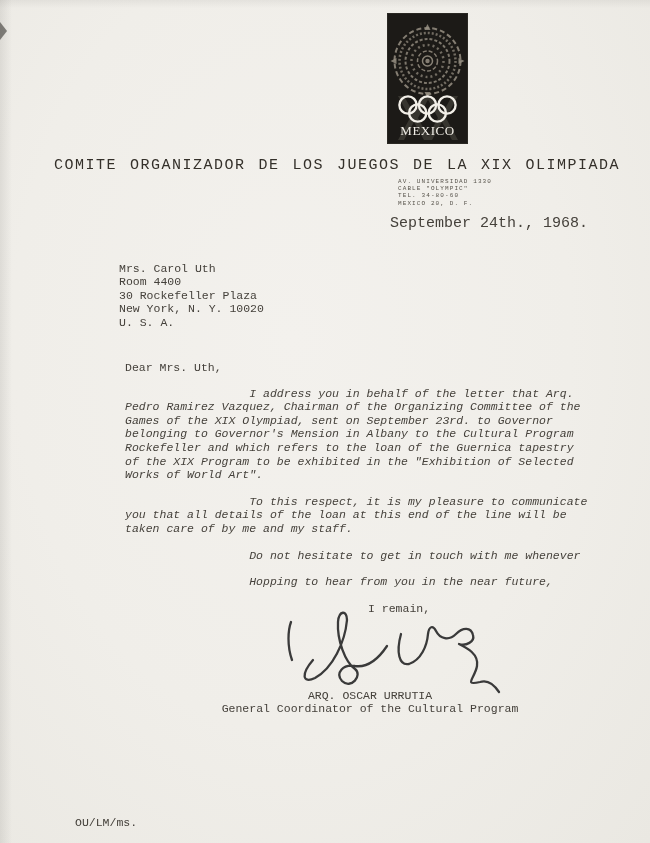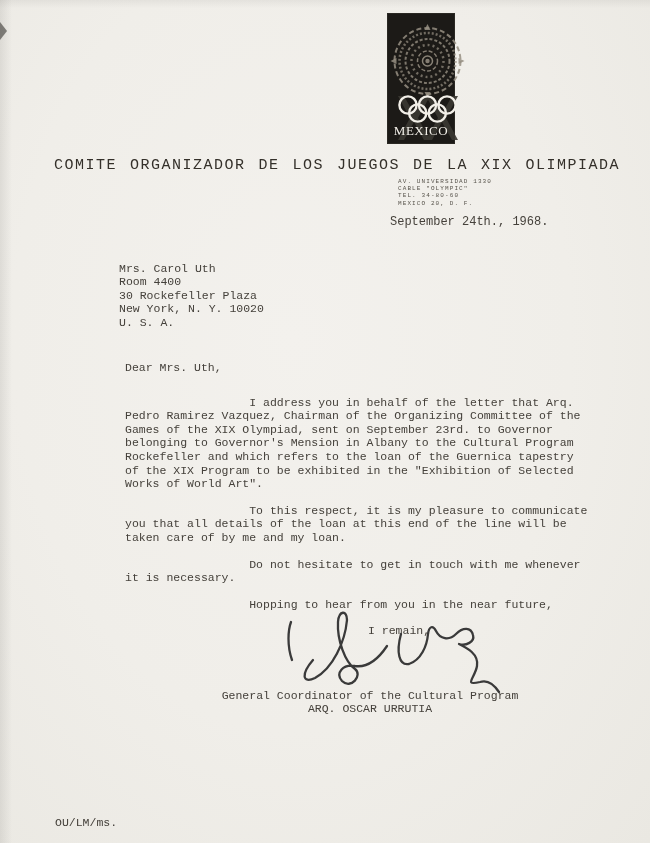--- a/index.html
+++ b/index.html
@@ -16,56 +16,56 @@
   
   .edge-left{position:absolute;left:0;top:0;width:12px;height:843px;
     background:linear-gradient(to right, rgba(60,58,54,0.10), rgba(60,58,54,0));}
   .edge-top{position:absolute;left:0;top:0;width:650px;height:8px;
     background:linear-gradient(to bottom, rgba(60,58,54,0.07), rgba(60,58,54,0));}
   .corner-mark{position:absolute;left:0;top:22px;width:0;height:0;
     border-top:9px solid transparent;border-bottom:9px solid transparent;
     border-left:7px solid rgba(40,38,34,0.55);}
 
   
-  .logo{position:absolute;left:388px;top:14px;width:66px;height:129px;
+  .logo{position:absolute;left:388px;top:14px;width:79px;height:129px;
     background:#1c1a17;box-shadow:0 0 0 1px #2a2823;}
   .logo svg{display:block;}
   .logo-label{position:absolute;left:0;right:0;bottom:4px;text-align:center;
     font-family:"Liberation Serif","DejaVu Serif",serif;
     font-size:13px;letter-spacing:0.5px;color:#f2efe8;}
 
   
   .org-title{position:absolute;left:54px;top:157px;width:560px;
     font-family:Liberation Mono, monospace;
     font-size:15px;letter-spacing:1.5px;word-spacing:2.5px;
     white-space:nowrap;color:#34302a;}
   .contact{position:absolute;left:398px;top:178px;
     font-size:6px;line-height:7.2px;letter-spacing:1.1px;color:#57534b;}
   .contact .line{white-space:pre;}
 
-  .date{position:absolute;left:390px;top:215px;font-size:12px;}
+  .date{position:absolute;left:390px;top:215px;font-size:15px;}
 
   .recipient{position:absolute;left:119px;top:262px;
     font-size:11.5px;line-height:13.4px;}
   .recipient .line{white-space:pre;}
 
   
   .letter{position:absolute;left:125px;top:361px;width:490px;
     font-size:11.5px;line-height:13.6px;}
   .letter .line{white-space:pre;}
-  .salutation{margin-bottom:21px;}
-  .para{margin-bottom:13px;}
+  .salutation{margin-bottom:12px;}
+  .para{margin-bottom:13px;font-style:italic;}
   .closing{margin-left:243px;margin-top:0px;}
 
   .signature{position:absolute;left:275px;top:598px;width:235px;height:100px;}
 
   .sig-block{position:absolute;left:135px;top:689px;width:470px;
     text-align:center;font-size:11.5px;line-height:13.4px;}
 
-  .reference{position:absolute;left:55px;top:816px;font-size:11.5px;}
+  .reference{position:absolute;left:75px;top:816px;font-size:11.5px;}
 </style>
 </head>
 <body>
 
 <div class="page">
 
   <div class="edge-left"></div>
   <div class="edge-top"></div>
   <div class="corner-mark"></div>
 
@@ -131,25 +131,24 @@
           <div class="line">Pedro Ramirez Vazquez, Chairman of the Organizing Committee of the</div>
           <div class="line">Games of the XIX Olympiad, sent on September 23rd. to Governor</div>
           <div class="line">belonging to Governor's Mension in Albany to the Cultural Program</div>
           <div class="line">Rockefeller and which refers to the loan of the Guernica tapestry</div>
           <div class="line">of the XIX Program to be exhibited in the "Exhibition of Selected</div>
           <div class="line">Works of World Art".</div>
         </div>
         <div class="para">
           <div class="line">                  To this respect, it is my pleasure to communicate</div>
           <div class="line">you that all details of the loan at this end of the line will be</div>
-          <div class="line">taken care of by me and my loan.</div>
+          <div class="line">taken care of by me and my staff.</div>
         </div>
         <div class="para">
           <div class="line">                  Do not hesitate to get in touch with me whenever</div>
-          <div class="line">it is necessary.</div>
         </div>
         <div class="para">
           <div class="line">                  Hopping to hear from you in the near future,</div>
         </div>
       </div>
     <div class="closing line">I remain,</div>
   </div>
 
   <svg class="signature" viewBox="0 0 235 100">
     <g stroke="#3a3a3a" stroke-width="2.3" fill="none" stroke-linecap="round" stroke-linejoin="round">
@@ -160,19 +159,19 @@
                C 94 70, 104 60, 112 48"></path>
       <path d="M 126 36 C 121 54, 124 68, 134 66 C 146 62, 152 48, 153 36
                C 154 28, 158 27, 161 33 C 165 41, 174 43, 181 36
                C 188 29, 196 29, 198 37 C 200 44, 191 48, 184 46
                C 192 50, 204 56, 202 68 C 200 80, 188 88, 205 84
                C 214 81, 220 88, 224 94"></path>
     </g>
   </svg>
 
   <div class="sig-block">
+    <div class="line">ARQ. OSCAR URRUTIA</div>
     <div class="line">General Coordinator of the Cultural Program</div>
-    <div class="line">ARQ. OSCAR URRUTIA</div>
   </div>
 
   <div class="reference">OU/LM/ms.</div>
 
 </div>
 
 </body></html>

